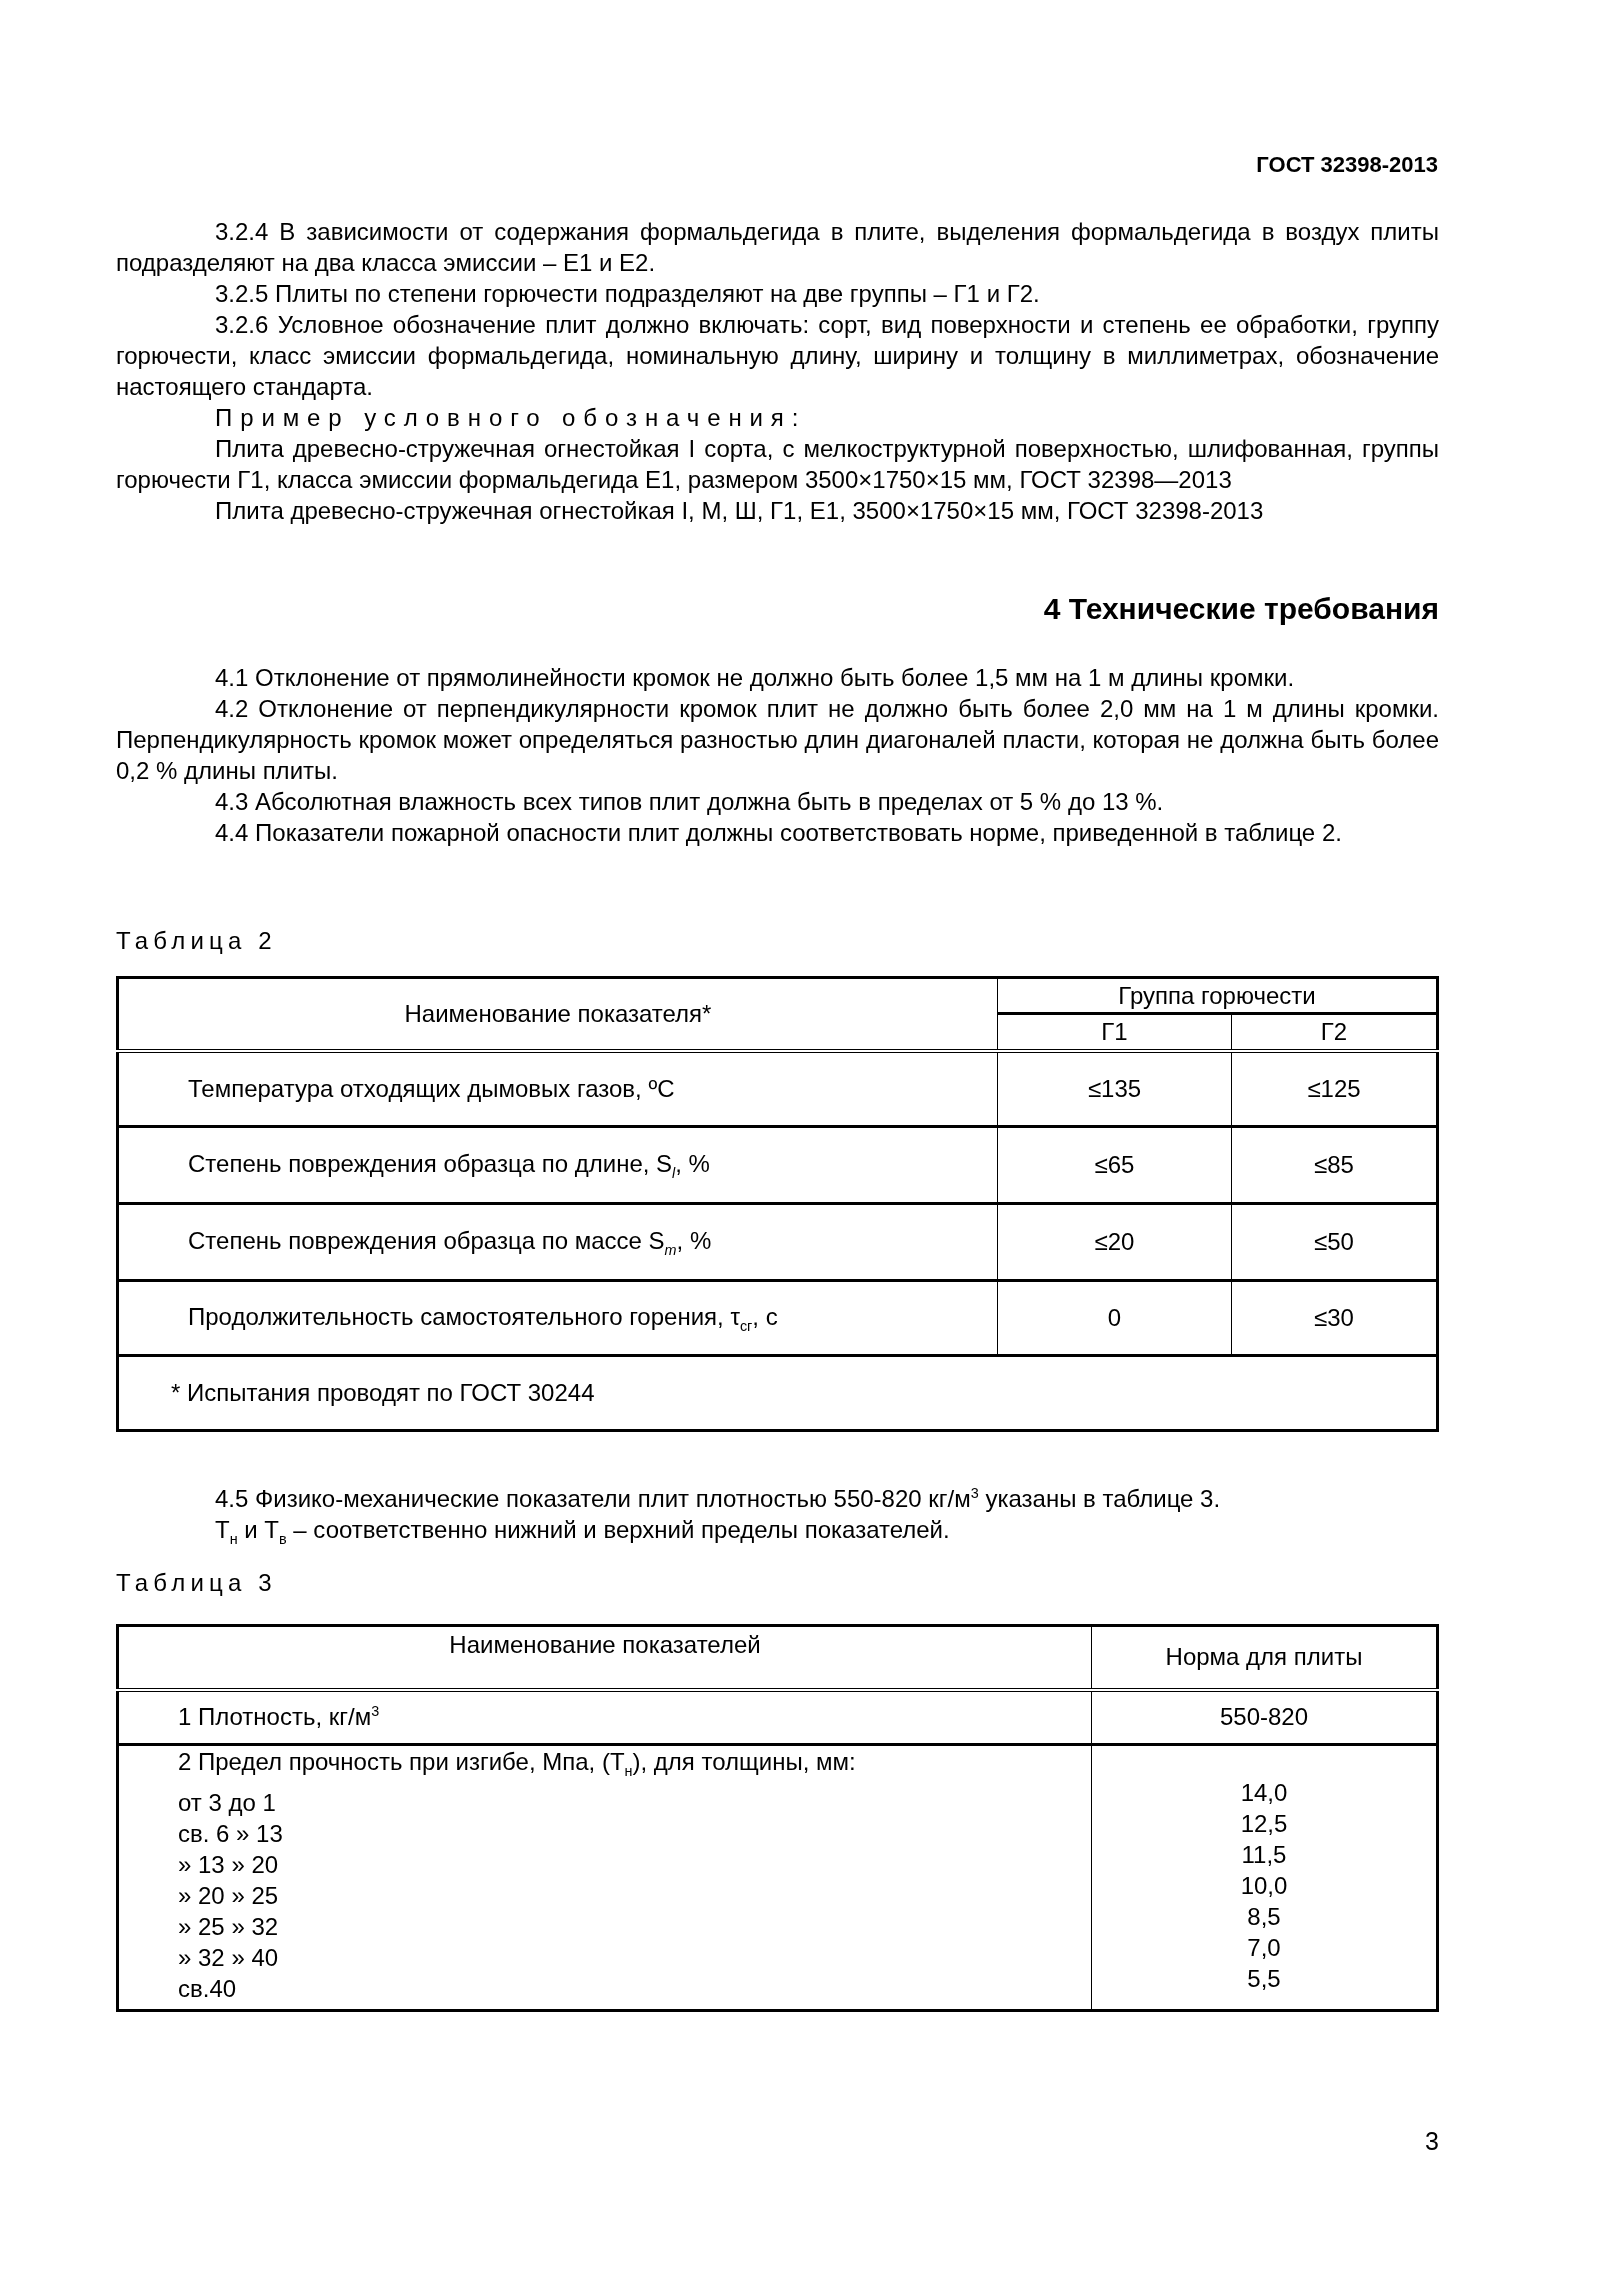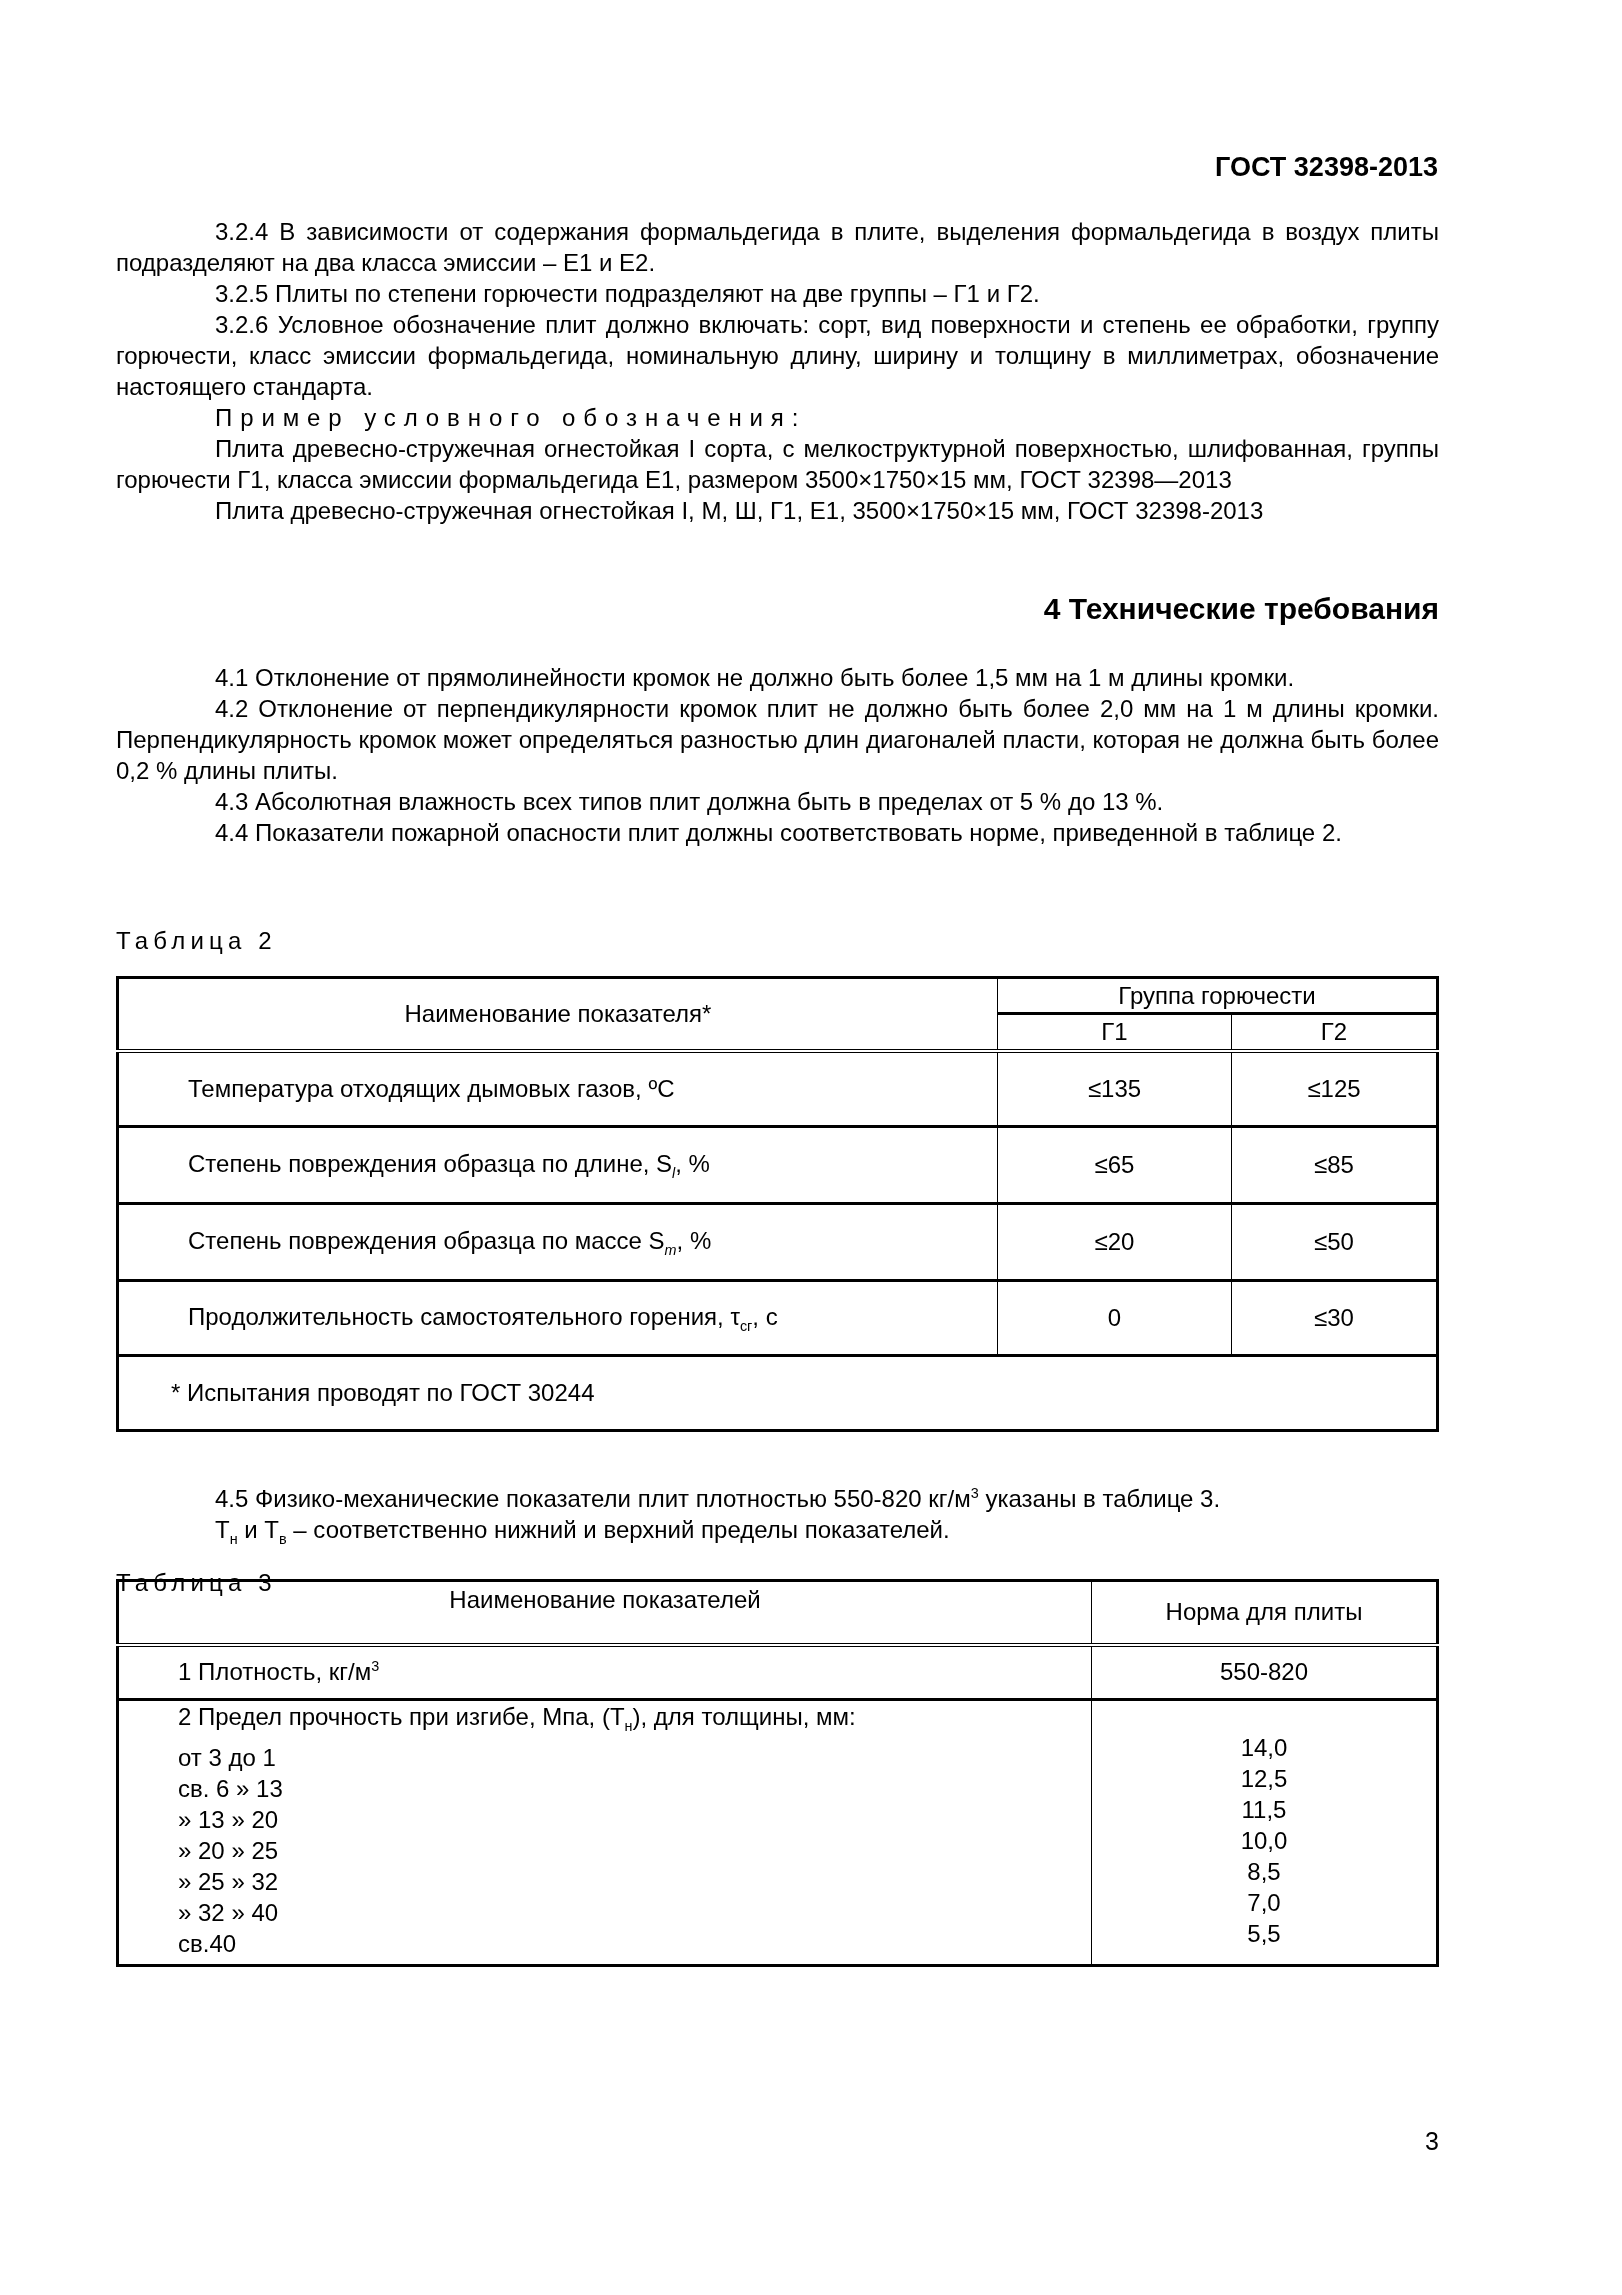--- a/index.html
+++ b/index.html
@@ -1,18 +1,18 @@
 <!DOCTYPE html>
 <html style="font-size:10.5px"><head>
 <meta charset="utf-8">
 <style>
   html,body{margin:0;padding:0;background:#fff;}
   body{width:1623px;height:2295px;position:relative;font-family:"Liberation Sans",sans-serif;color:#000;font-size:24px;overflow:hidden;}
   .abs{position:absolute;}
-  .hdr{top:152px;right:185px;font-weight:bold;font-size:27px;}
+  .hdr{top:152px;right:185px;font-weight:bold;font-size:22px;}
   .body{left:116px;width:1323px;}
   .p{line-height:31px;text-align:justify;text-indent:99px;margin:0;}
   .spaced{letter-spacing:7.9px;}
   .h2{font-weight:bold;font-size:30px;margin:0;padding-left:99px;text-align:right;}
   .cap{letter-spacing:5.2px;}
   table{border-collapse:collapse;width:1323px;}
   td,th{font-weight:normal;border:1.3px solid #000;padding:0;}
   .t2 td{text-align:center;}
   .t2 .name{text-align:left;padding-left:69px;}
   .dbl{border-bottom:4.6px double #000;}
@@ -86,21 +86,21 @@
     </table>
 </div>
 
 <div class="abs body" style="top:1478px;">
   <p class="p" style="text-align:left;"><span>4.5 Физико-механические показатели плит плотностью 550-820 кг/м</span><sup>3</sup><span> указаны в таблице 3.</span></p>
   <p class="p" style="text-align:left;"><span>Т</span><sub>н</sub><span> и Т</span><sub>в</sub><span> – соответственно нижний и верхний пределы показателей.</span></p>
 </div>
 
 <div class="abs body cap" style="top:1569px;">Таблица 3</div>
 
-<div class="abs body" style="top:1579px;">
+<div class="abs body" style="top:1624px;">
   <table class="t3 outer">
     <tbody>
         <tr style="height:64px;">
       <td class="dbl" style="width:972px;text-align:center;padding-top:3.9px;">Наименование показателей</td>
       <td class="dbl" style="text-align:center;vertical-align:middle;margin-top:28px;">Норма для плиты</td>
     </tr>
     <tr style="height:55px;border-bottom:3.3px solid #000;">
       <td style="vertical-align:middle;padding-left:59px;"><span>1 Плотность, кг/м</span><sup>3</sup></td>
       <td style="vertical-align:middle;text-align:center;">550-820</td>
     </tr>

